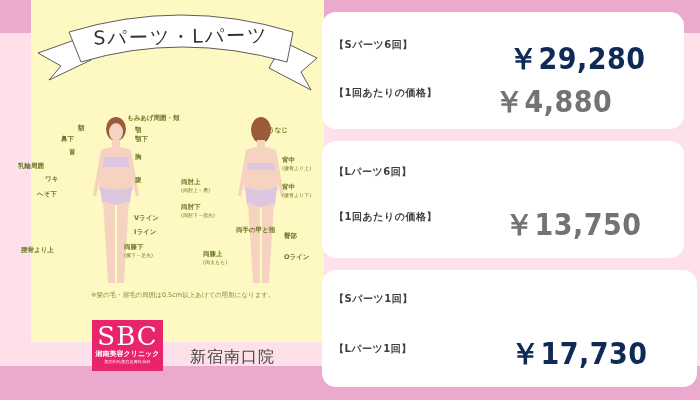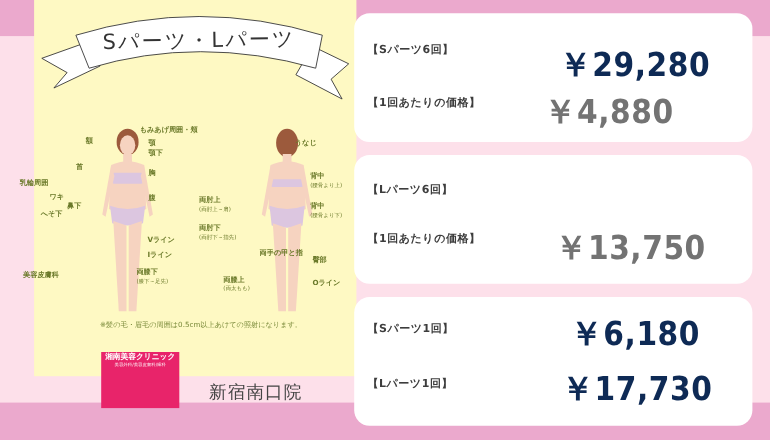--- a/index.html
+++ b/index.html
@@ -42,21 +42,21 @@
       position: absolute; left: 159px; top: 347px; font-size: 16px; color: #444;
       letter-spacing: 1px;
     }
 
     
     .card {
       position: absolute; left: 322px; width: 362px; background: #ffffff; border-radius: 14px;
     }
     .card-1 { top: 12px; height: 117px; }
     .card-2 { top: 141px; height: 117px; }
-    .card-3 { top: 270px; height: 117px; }
+    .card-3 { top: 270px; height: 117px; padding-left: 13px; }
     .row-label {
       position: absolute; left: 12px; font-size: 10px; color: #3d3d3d; font-weight: bold; letter-spacing: 0.5px;
     }
     .price {
       position: absolute; font-weight: bold; font-size: 30px; letter-spacing: 0.5px;
       font-family: "DejaVu Sans", sans-serif; font-stretch: condensed;
     }
     .price.navy { color: #0e2a55; }
     .price.red { color: #737373; }
   </style>
@@ -99,31 +99,31 @@
     <path d="M14 72 Q30 78 46 72 L44 90 Q30 94 16 90 Z" fill="#dcc6e0"></path>
     <path d="M15 35 L7 80 L10 82 L18 45 Z" fill="#f6d3c0"></path>
     <path d="M45 35 L53 80 L50 82 L42 45 Z" fill="#f6d3c0"></path>
     <path d="M17 88 L22 168 L29 168 L29 92 Z" fill="#f6d3c0"></path>
     <path d="M43 88 L38 168 L31 168 L31 92 Z" fill="#f6d3c0"></path>
   </svg>
 
   <div class="body-label" style="left:47px; top:124px;">額</div>
   <div class="body-label" style="left:96px; top:114px;">もみあげ周囲・頬</div>
   <div class="body-label" style="left:104px; top:126px;">顎</div>
-  <div class="body-label" style="left:30px; top:135px;margin-top:48px;">鼻下</div>
+  <div class="body-label" style="left:30px; top:135px;">鼻下</div>
   <div class="body-label" style="left:104px; top:135px;">顎下</div>
   <div class="body-label" style="left:38px; top:148px;">首</div>
   <div class="body-label" style="left:104px; top:153px;">胸</div>
   <div class="body-label" style="left:-13px; top:162px;">乳輪周囲</div>
   <div class="body-label" style="left:14px; top:175px;">ワキ</div>
   <div class="body-label" style="left:104px; top:176px;">腹</div>
   <div class="body-label" style="left:6px; top:190px;">へそ下</div>
   <div class="body-label" style="left:103px; top:214px;">Vライン</div>
   <div class="body-label" style="left:103px; top:228px;text-align:center;">Iライン</div>
-  <div class="body-label" style="left:-10px; top:246px;">美容皮膚科</div>
+  <div class="body-label" style="left:-10px; top:246px;">腰骨より上</div>
   <div class="body-label" style="left:93px; top:243px;">
     <span>両膝下</span>
     <span class="body-sub">(膝下～足先)</span>
   </div>
 
   <div class="body-label" style="left:237px; top:126px;">うなじ</div>
   <div class="body-label" style="left:251px; top:156px;">
     <span>背中</span>
     <span class="body-sub">(腰骨より上)</span>
   </div>
@@ -143,20 +143,21 @@
   <div class="body-label" style="left:253px; top:232px;">臀部</div>
   <div class="body-label" style="left:172px; top:250px;">
     <span>両膝上</span>
     <span class="body-sub">(両太もも)</span>
   </div>
   <div class="body-label" style="left:253px; top:253px;">Oライン</div>
 
   <div class="note">※髪の毛・眉毛の周囲は0.5cm以上あけての照射になります。</div>
 
   <div class="logo">
+    <div class="logo-main">SBC</div>
     <div class="logo-sub">湘南美容クリニック</div>
     <div class="logo-tiny">美容外科/美容皮膚科/歯科</div>
   </div>
   <div class="branch">新宿南口院</div>
 </div>
 
 <div class="card card-1">
   <div class="row-label" style="top:26px;">【Sパーツ6回】</div>
   <div class="price navy" style="left:186px; top:27px;">￥29,280</div>
   <div class="row-label" style="top:74px;">【1回あたりの価格】</div>
@@ -164,16 +165,15 @@
 </div>
 
 <div class="card card-2">
   <div class="row-label" style="top:24px;">【Lパーツ6回】</div>
   <div class="row-label" style="top:69px;">【1回あたりの価格】</div>
   <div class="price red" style="left:182px; top:64px;">￥13,750</div>
 </div>
 
 <div class="card card-3">
   <div class="row-label" style="top:22px;">【Sパーツ1回】</div>
-  <div class="price navy" style="left:196px; top:14px;">￥6,180</div>
   <div class="row-label" style="top:72px;">【Lパーツ1回】</div>
   <div class="price navy" style="left:188px; top:64px;">￥17,730</div>
 </div>
 
 </body></html>

